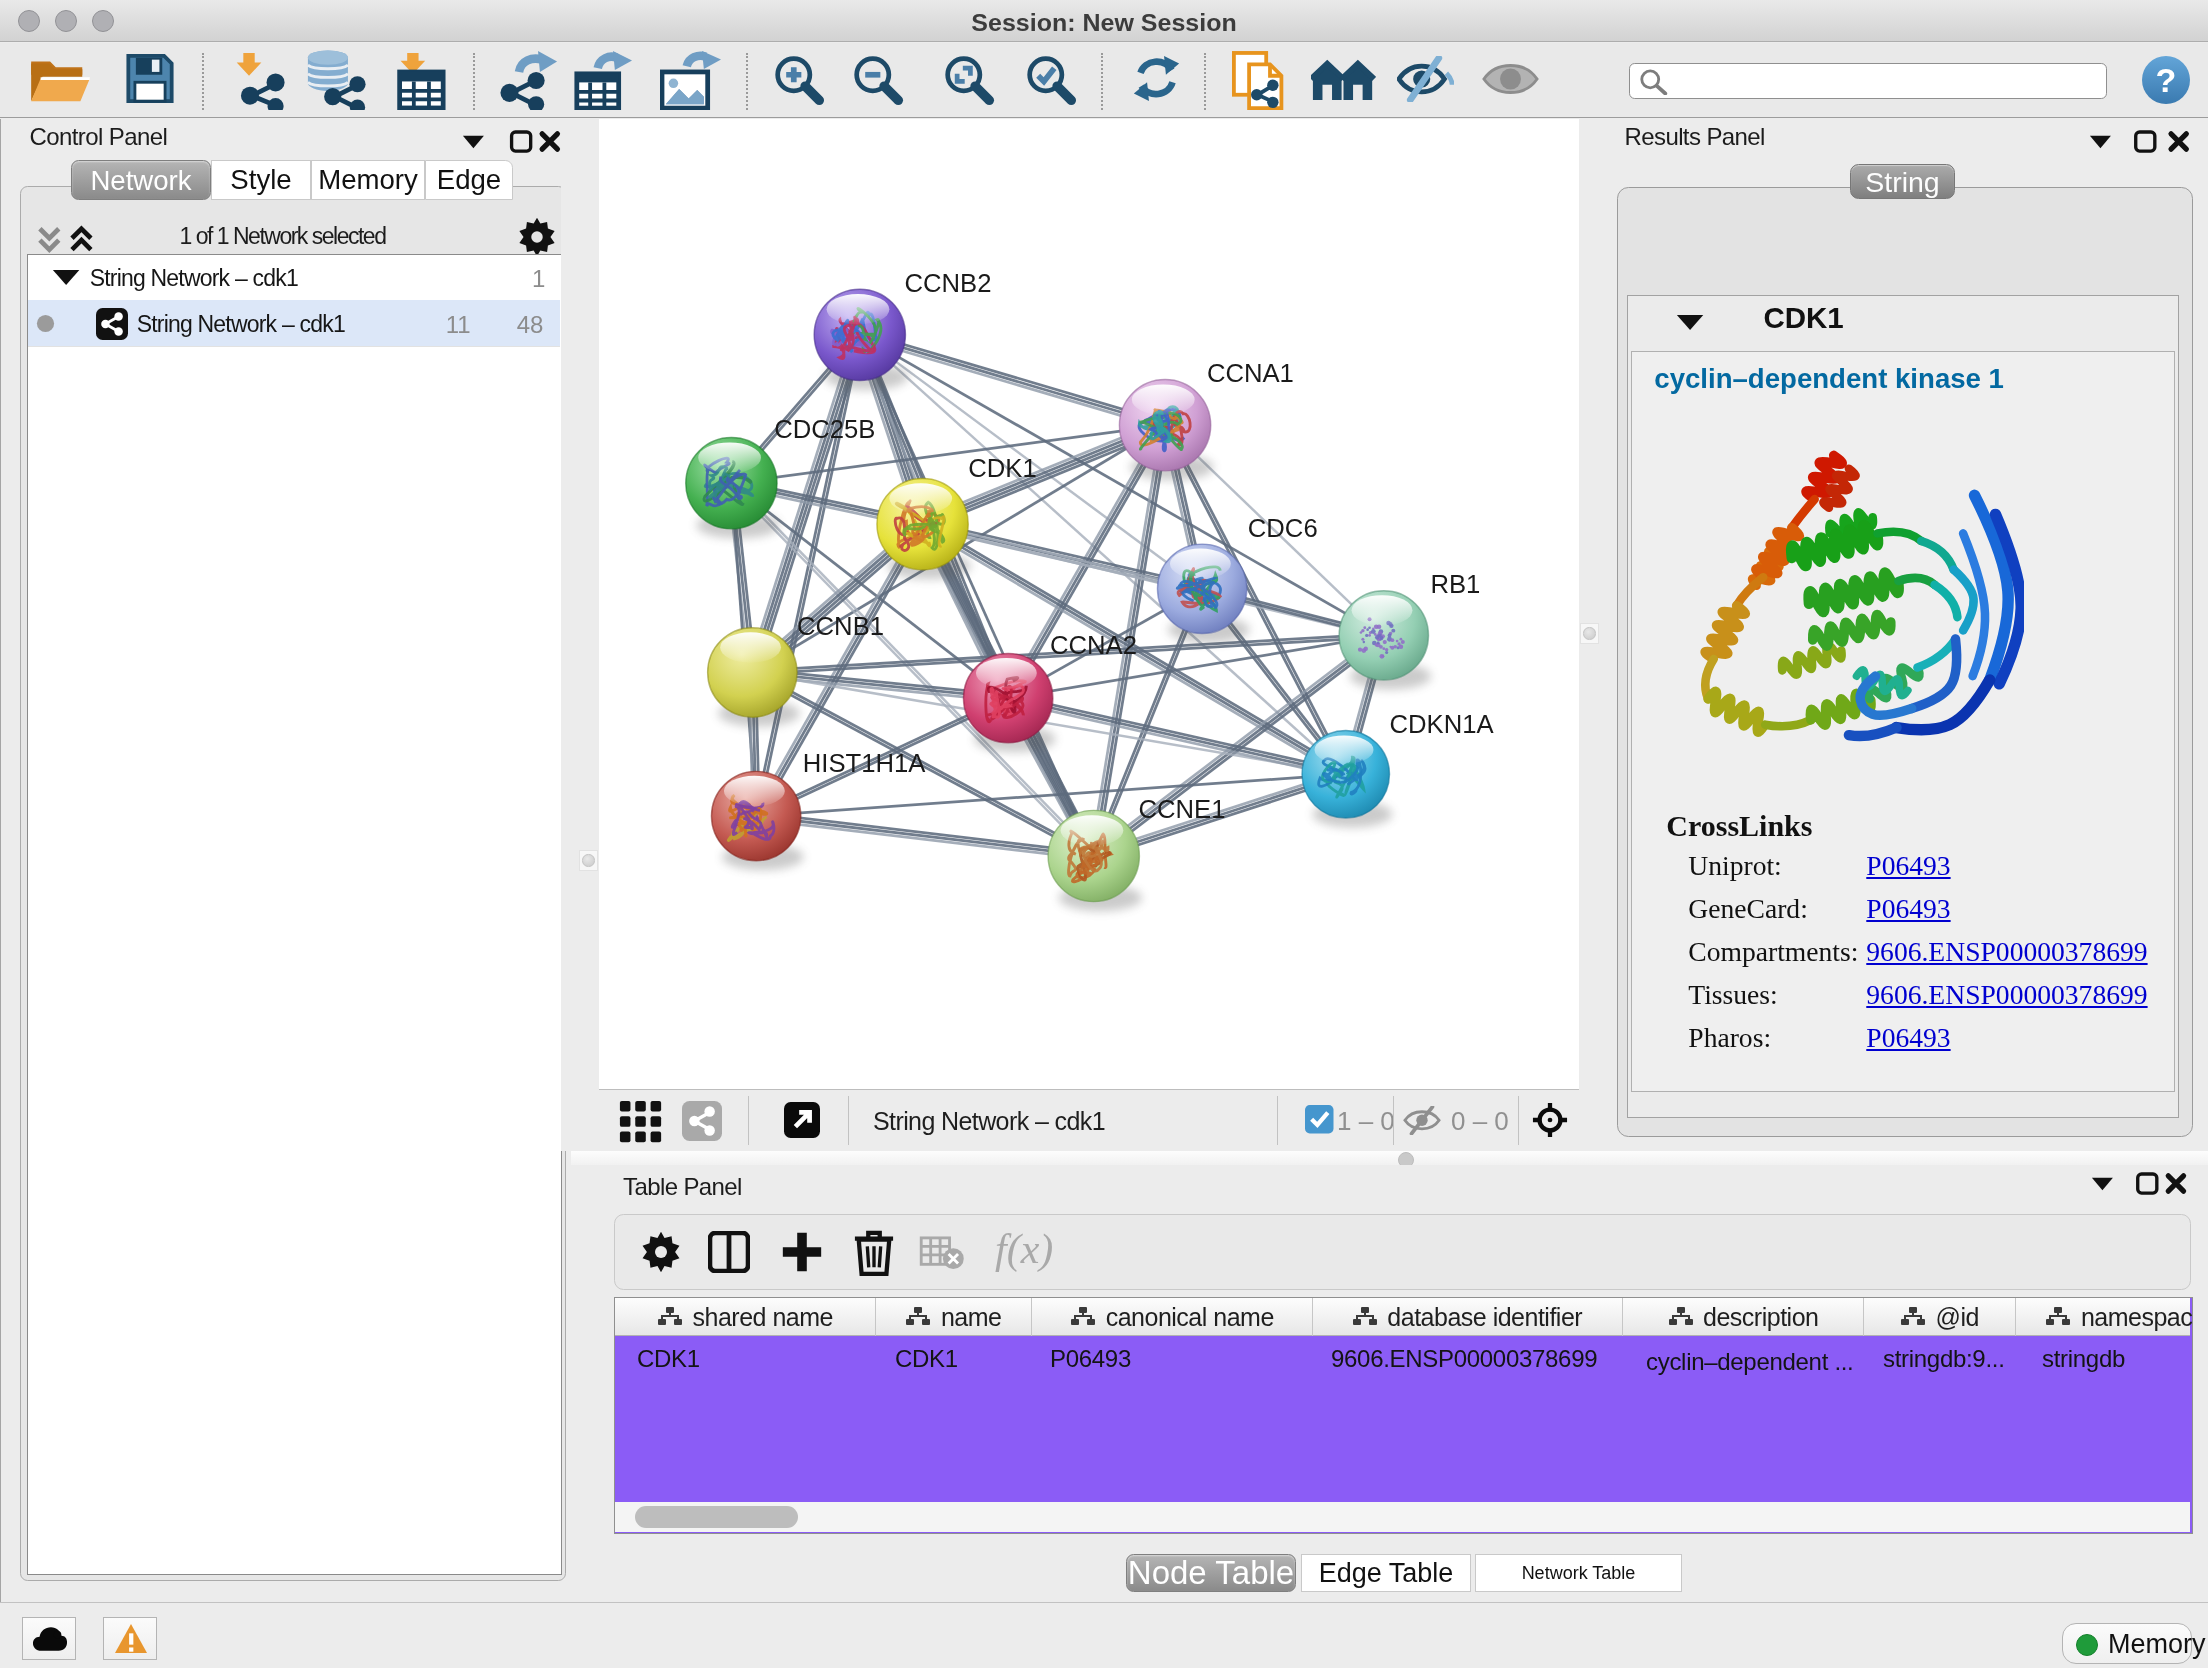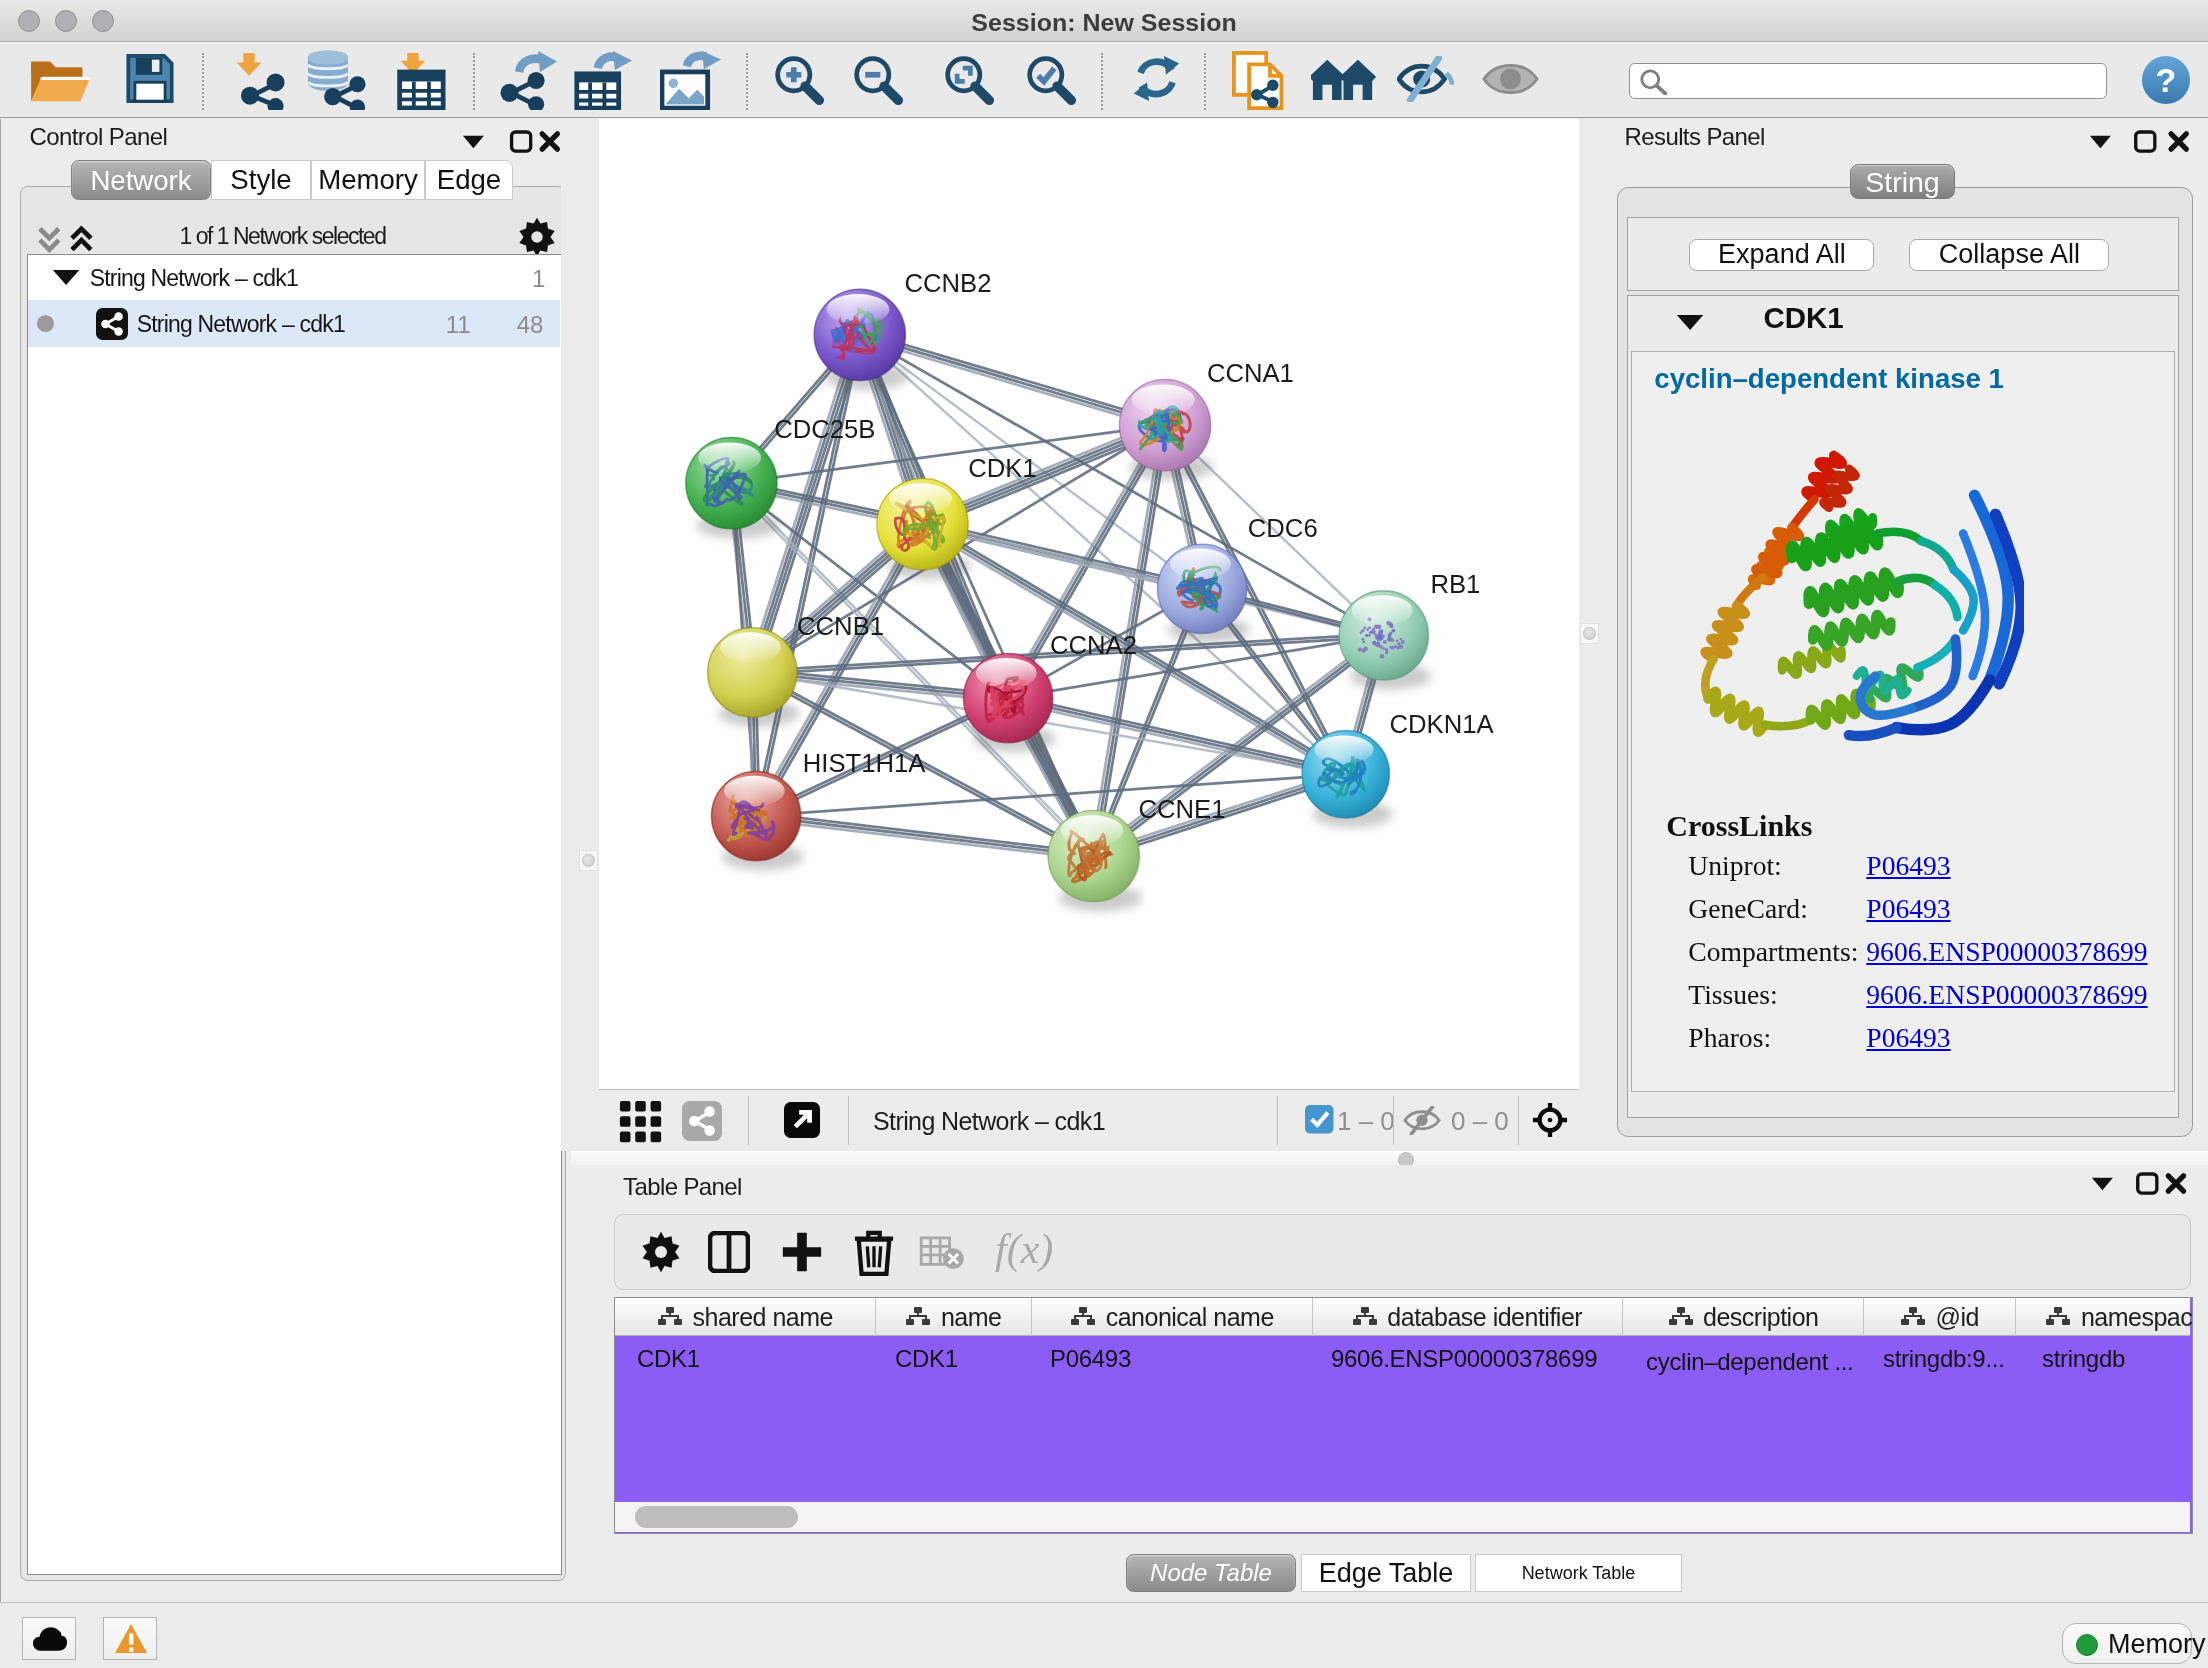--- a/index.html
+++ b/index.html
@@ -720,24 +720,20 @@
 </div>
 
 <div class="abs" id="results">
   <div class="abs" style="left:10.5px; top:3.8px; font-size:24px; letter-spacing:-0.6px; color:#1c1c1c;">Results Panel</div>
   <svg class="abs" style="left:474px; top:10.5px;" width="105" height="23" viewBox="0 0 110 24">
     <path d="M2 6 L24 6 L13 19 Z" fill="#111"></path>
     <rect x="50" y="2" width="20" height="20" rx="4" fill="none" stroke="#111" stroke-width="3.5"></rect>
     <path d="M87 4 L103 20 M103 4 L87 20" stroke="#111" stroke-width="5.5" stroke-linecap="round"></path>
   </svg>
   <div class="abs" style="left:2.9px; top:68px; width:576px; height:950px; background:#e3e3e3; border:1.9px solid #9b9b9b; border-radius:11.4px;">
-    <div class="abs" style="left:9.5px; top:28.5px; width:552px; height:74px; background:#ebebeb; border:1px solid #a2a2a2;">
-      <div class="abs" style="left:61px; top:21px; width:185px; height:32px; background:#fff; border:1.9px solid #a8a8a8; border-radius:7.6px; font-size:27px; color:#111; text-align:center; line-height:28.5px;">Expand All</div>
-      <div class="abs" style="left:281px; top:21px; width:200px; height:32px; background:#fff; border:1.9px solid #a8a8a8; border-radius:7.6px; font-size:27px; color:#111; text-align:center; line-height:28.5px;">Collapse All</div>
-    </div>
     <div class="abs" style="left:9.5px; top:107px; width:552px; height:823px; background:#ebebeb; border:1px solid #a2a2a2;">
       <svg class="abs" style="left:47px; top:15px;" width="32" height="23" viewBox="0 0 34 24">
           <path d="M2 4 L30 4 L16 20 Z" fill="#111"></path>
         </svg>
       <div class="abs" style="left:135px; top:4.8px; font-size:29.5px; font-weight:bold; color:#111;">CDK1</div>
       <div class="abs" style="left:2.9px; top:55px; width:544px; height:741px; background:#efefef; border:1px solid #b0b0b0;">
         <div class="abs" style="left:22px; top:11.4px; font-size:27.6px; color:#0369a1;font-weight:bold;">cyclin–dependent kinase 1</div>
         <svg class="abs" style="left:38px; top:90px;" width="354" height="316" viewBox="0 0 372 332">
           <path d="M172 14 Q191 27 170 22 Q147 17 164 29 Q184 42 164 38 Q140 32 157 44 Q177 57 157 53 Q133 47 150 59" fill="none" stroke="#cf1800" stroke-width="10" stroke-linecap="round"></path>
 <path d="M188 28 Q203 39 186 36 Q167 31 180 41 Q196 53 179 50 Q160 45 173 55 Q189 67 173 64 Q153 59 167 69" fill="none" stroke="#c42706" stroke-width="9" stroke-linecap="round"></path>
@@ -911,21 +907,21 @@
       <span class="abs" style="left:716px; top:7.6px;">9606.ENSP00000378699</span>
       <span class="abs" style="left:1031px; top:11px;">cyclin–dependent ...</span>
       <span class="abs" style="left:1268px; top:7.6px;">stringdb:9...</span>
       <span class="abs" style="left:1427px; top:7.6px;">stringdb</span>
     </div>
     <div class="abs" style="left:0; top:204px; width:1575px; height:29.5px; background:#f4f4f4;">
       <div class="abs" style="left:20px; top:3.8px; width:163px; height:22px; border-radius:11.4px; background:#bdbdbd;"></div>
     </div>
   </div>
   <div class="tabrow">
-    <div class="tab tabsel" style="left:555px; top:389px; width:170px; line-height:36px; height:38px; font-size:24px;font-style:italic;">Node Table</div>
+    <div class="tab tabsel" style="left:555px; top:389px; width:170px; line-height:36px; height:38px; font-size:33px;">Node Table</div>
     <div class="tab" style="left:730px; top:389px; width:170px; line-height:36px; height:38px; font-size:27px;">Edge Table</div>
     <div class="tab" style="left:904px; top:389px; width:207px; line-height:36px; height:38px; font-size:18px;">Network Table</div>
   </div>
 </div>
 
 <div class="abs" id="statusbar">
   <div class="sbtn" style="left:22px;">
     <svg style="position:absolute; left:8.6px; top:7.6px;" width="36" height="27" viewBox="0 0 38 28">
       <path d="M10 26 C4 26 1 22 1 18 C1 14 4 11 8 11 C9 5 14 1 20 1 C26 1 30 5 31 10 C35 10 37 13 37 17 C37 22 34 26 28 26 Z" fill="#0a0a0a"></path>
       <circle cx="27" cy="9" r="4" fill="#0a0a0a"></circle>

